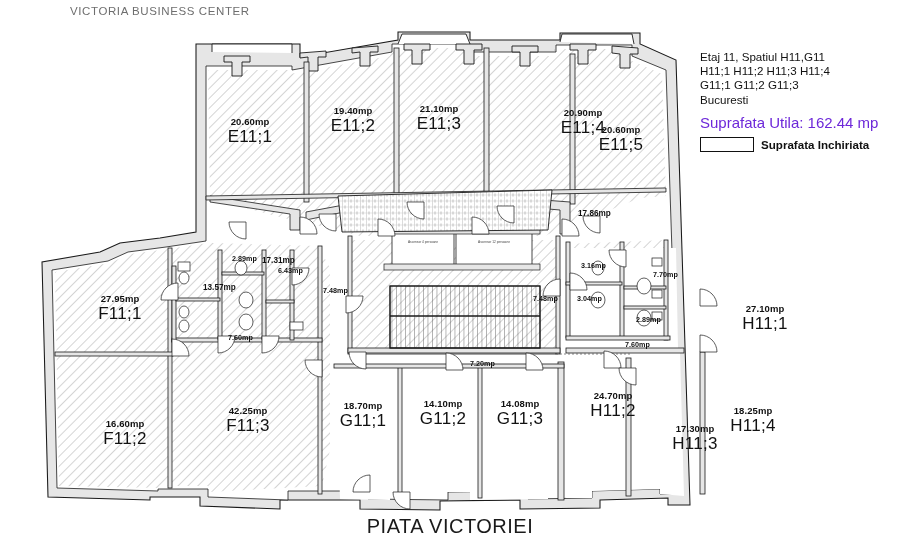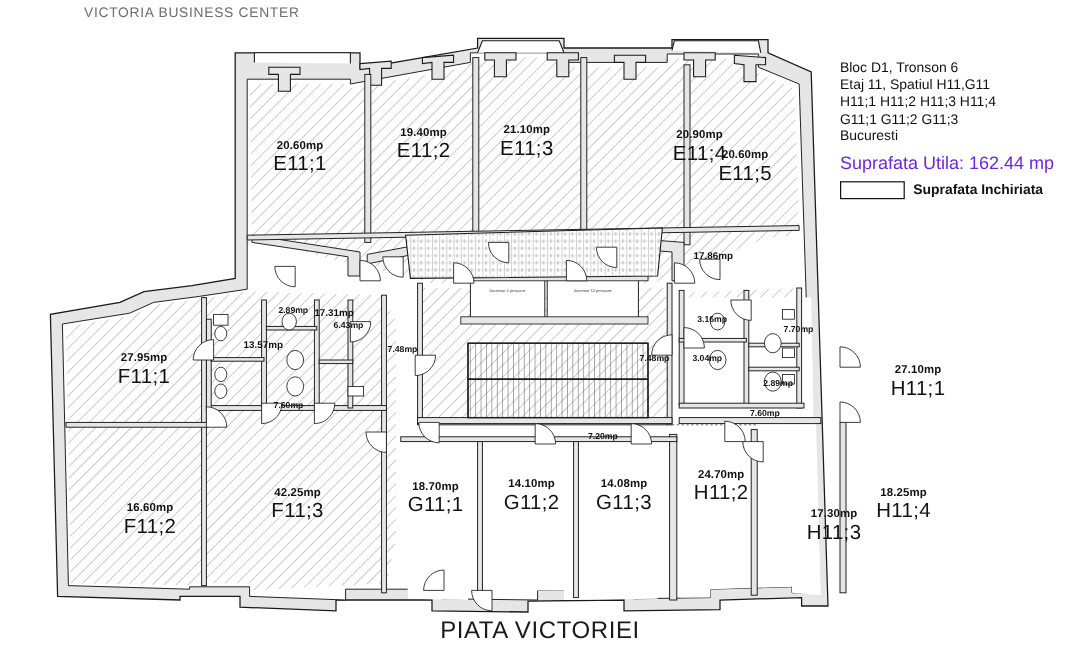--- a/index.html
+++ b/index.html
@@ -293,21 +293,21 @@
         <div class="room-name">G11;2</div>
       </div>
       <div class="room-label" style="left: 477px; top: 398px; width: 86px;">
         <div class="room-area">14.08mp</div>
         <div class="room-name">G11;3</div>
       </div>
       <div class="room-label" style="left: 722px; top: 303px; width: 86px;">
         <div class="room-area">27.10mp</div>
         <div class="room-name">H11;1</div>
       </div>
-      <div class="room-label" style="left: 558px; top: 390px; width: 86px;">
+      <div class="room-label" style="left: 558px; top: 390px; width: 86px; padding-left: 12px;">
         <div class="room-area">24.70mp</div>
         <div class="room-name">H11;2</div>
       </div>
       <div class="room-label" style="left: 652px; top: 412px; width: 86px; margin-top: 11px;">
         <div class="room-area">17.30mp</div>
         <div class="room-name">H11;3</div>
       </div>
       <div class="room-label" style="left: 710px; top: 405px; width: 86px; text-align: center;">
         <div class="room-area">18.25mp</div>
         <div class="room-name">H11;4</div>
@@ -321,29 +321,28 @@
       <div class="micro-area" style="left: 278px; top: 266px;">6.43mp</div>
       <div class="micro-area" style="left: 232px; top: 254px;">2.89mp</div>
       <div class="micro-area" style="left: 228px; top: 333px;">7.60mp</div>
       <div class="micro-area" style="left: 323px; top: 286px;">7.48mp</div>
       <div class="micro-area" style="left: 533px; top: 294px;">7.48mp</div>
       <div class="micro-area" style="left: 581px; top: 261px;">3.16mp</div>
       <div class="micro-area" style="left: 653px; top: 270px;">7.70mp</div>
       <div class="micro-area" style="left: 577px; top: 294px;">3.04mp</div>
       <div class="micro-area" style="left: 636px; top: 315px;">2.89mp</div>
       <div class="micro-area" style="left: 625px; top: 340px;">7.60mp</div>
-      <div class="micro-area" style="left: 470px; top: 359px; margin-left: 20px;">7.20mp</div>
+      <div class="micro-area" style="left: 470px; top: 359px;">7.20mp</div>
     </div>
 
   <div class="lift-label" style="left:398px;top:240px;width:50px;">Ascensor 4 persoane</div>
   <div class="lift-label" style="left:462px;top:240px;width:64px;">Ascensor 12 persoane</div>
 
   <div id="legend">
     <div id="legend-address">
-        <div class="addr-line">Bloc D1, Tronson 6</div>
         <div class="addr-line">Etaj 11, Spatiul H11,G11</div>
         <div class="addr-line">H11;1 H11;2 H11;3 H11;4</div>
         <div class="addr-line">G11;1 G11;2 G11;3</div>
         <div class="addr-line">Bucuresti</div>
       </div>
     <div class="supr">Suprafata Utila: 162.44 mp</div>
     <div class="swatch-row">
       <div class="swatch"></div>
       <div class="swatch-label">Suprafata Inchiriata</div>
     </div>

